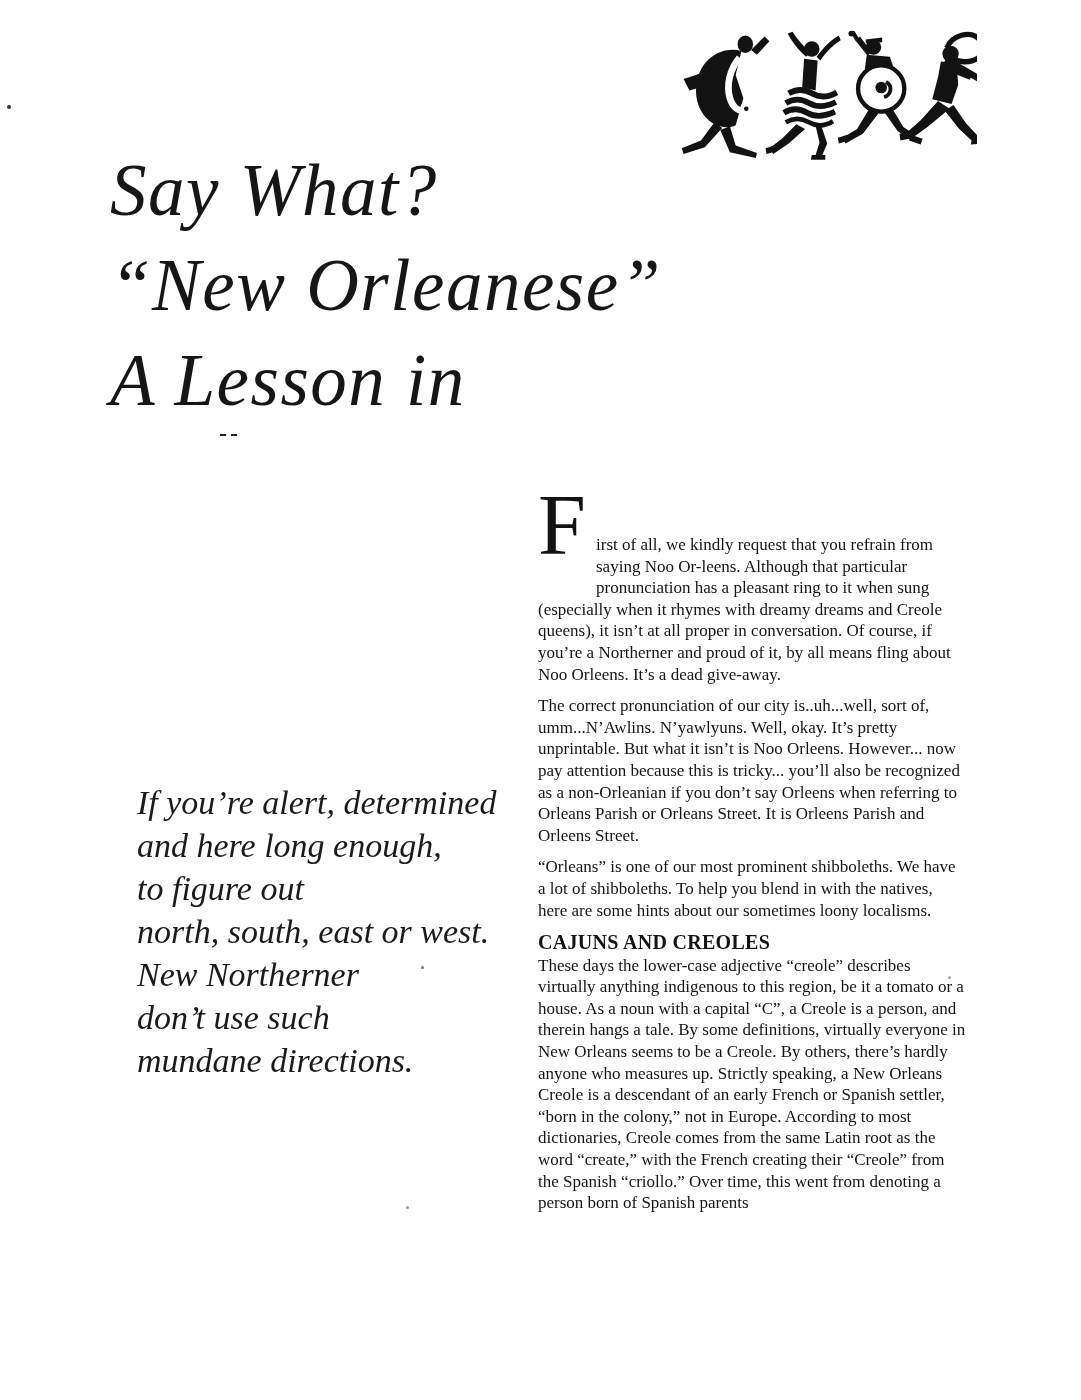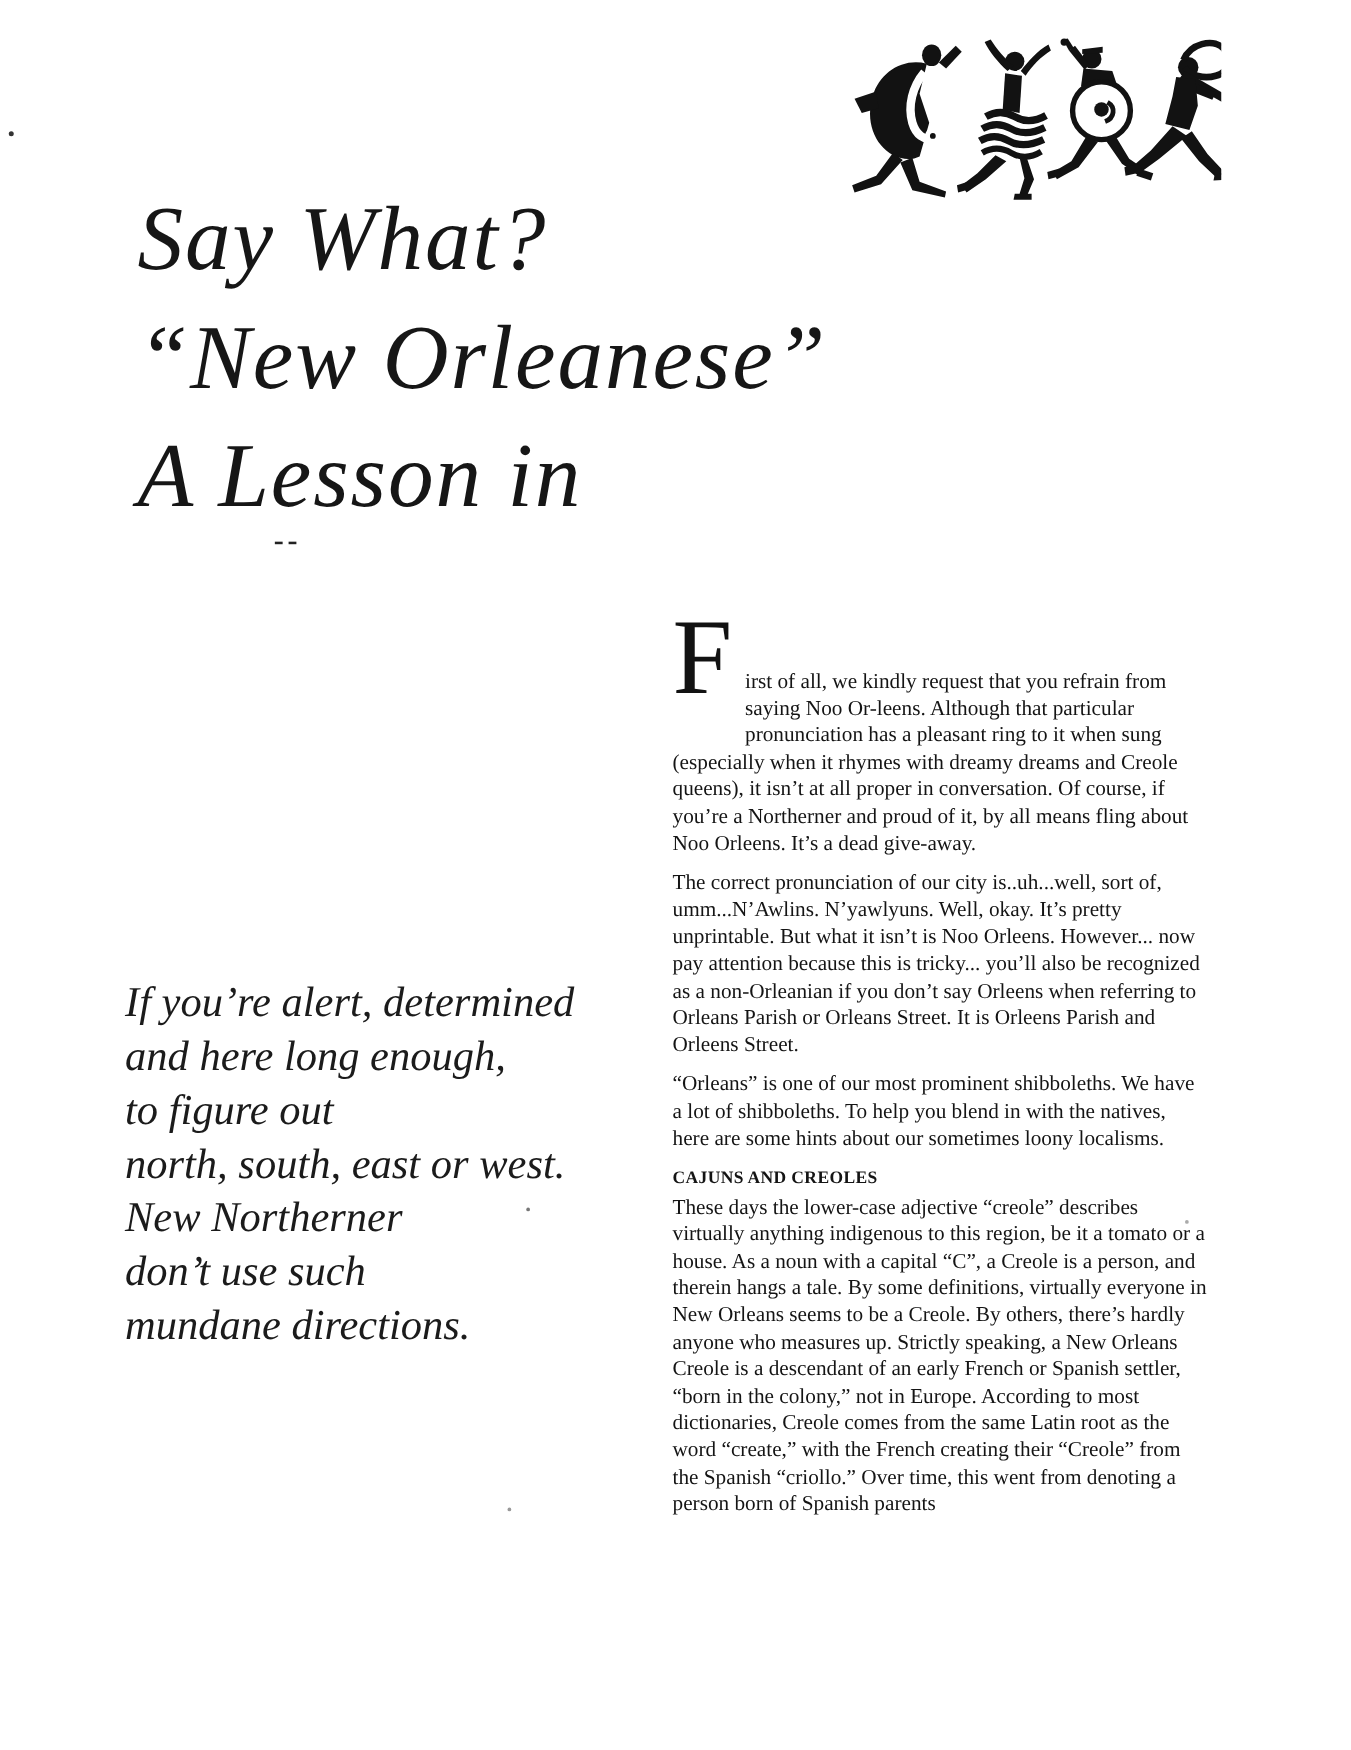--- a/index.html
+++ b/index.html
@@ -31,36 +31,36 @@
     position:absolute; left:219px; top:420px;
     font-size:24px; letter-spacing:3px; font-weight:700; color:#222;
   }
 
   
   .pullquote{
     position:absolute; left:100px; top:781px; width:430px;
     font-style:italic; font-size:34px; line-height:43px;
     color:#1b1b1b;
   }
-  .pullquote .pq-line{white-space:nowrap;}
+  .pullquote .pq-line{white-space:nowrap;margin-left:37px;}
 
   
   .article{
     position:absolute; left:538px; top:504px; width:428px;
     font-size:17px; line-height:21.6px; text-align:left;
     padding-top:30px; color:#141414;
   }
   .dropcap{
     position:absolute; top:-22px; left:0;
     font-size:86px; line-height:1; font-weight:400; color:#121212;
   }
   .dropcap-spacer{float:left; width:58px; height:45px;}
   .article p{margin:0 0 10px 0;}
   .section-heading{
-    font-size:14px; line-height:21.6px; font-weight:700;
+    font-size:20px; line-height:21.6px; font-weight:700;
     letter-spacing:0.3px; margin:11px 0 1px 0;
   }
 
   
   .speck{position:absolute;background:#777;border-radius:50%;}
   .speck.s1{left:7px;  top:105px; width:4px; height:4px; background:#333;}
   .speck.s2{left:421px;top:966px; width:3px; height:3px;}
   .speck.s3{left:948px;top:976px; width:3px; height:3px; background:#aaa;}
   .speck.s4{left:406px;top:1206px;width:3px; height:3px; background:#999;}
 </style>

